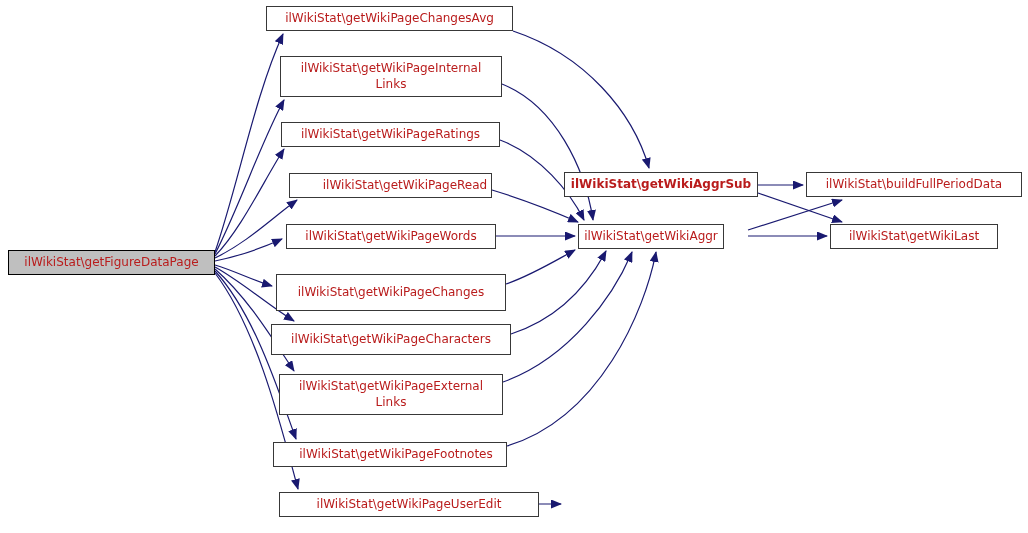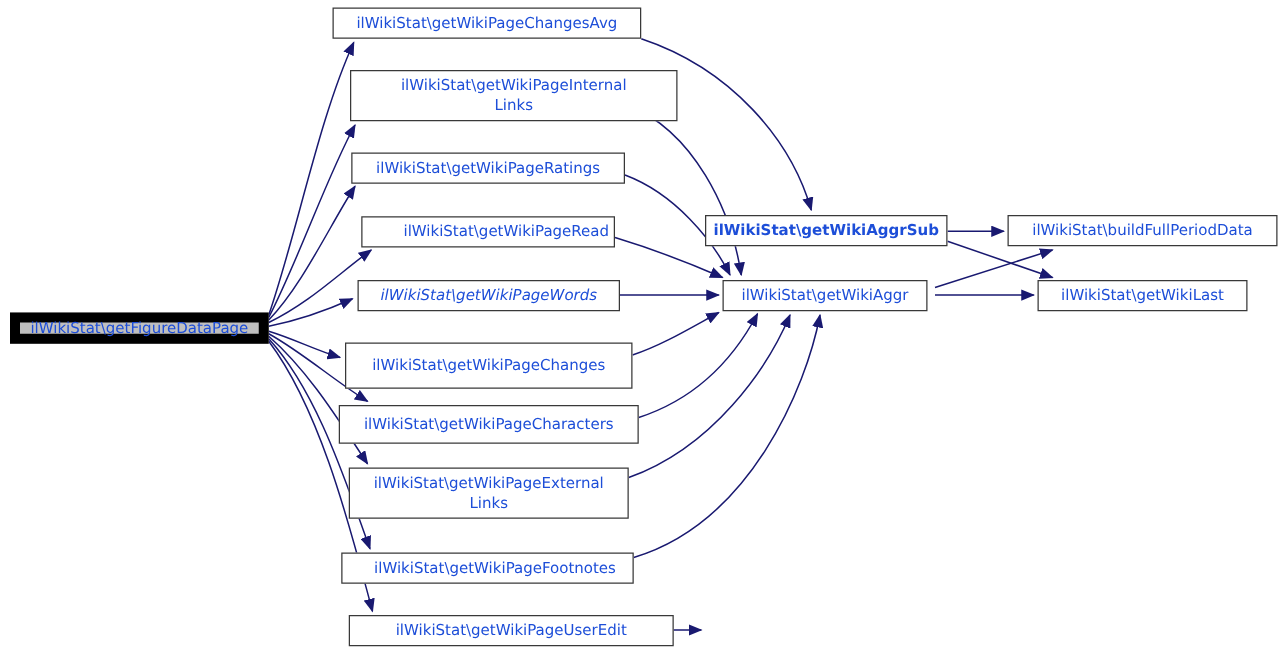--- a/index.html
+++ b/index.html
@@ -10,29 +10,29 @@
     font-family:"DejaVu Sans", sans-serif;
     overflow:hidden;
   }
   #edges{position:absolute;left:0;top:0;width:1028px;height:533px;}
   .node{
     position:absolute;
     display:flex;align-items:center;justify-content:center;
     box-sizing:border-box;
     background:#ffffff;
     border:1px solid #383838;
-    color:#1d4ed8;
+    color:#b91c1c;
     font-size:12px;line-height:1.3;
     text-align:center;
     white-space:pre-line;
     cursor:pointer;
   }
   .node.highlight{
     background:#bfbfbf;
-    border:8px solid #000000;
+    border:1px solid #000000;
     cursor:default;
   }
 </style>
 </head>
 <body>
 
 <div id="canvas">
 
   <svg id="edges" viewBox="0 0 1028 533" xmlns="http://www.w3.org/2000/svg">
     <defs>
@@ -65,42 +65,42 @@
       <path marker-end="url(#arrow)" d="M758,193 L842,222"></path>
       <path marker-end="url(#arrow)" d="M748,230 L842,200"></path>
       <path marker-end="url(#arrow)" d="M748,236 L827,236"></path>
     </g>
   </svg>
 
   <div class="node highlight" style="left:8px;top:250px;width:207px;height:25px;">ilWikiStat\getFigureDataPage</div>
 
   <div class="node" style="left:266px;top:6px;width:247px;height:25px;">ilWikiStat\getWikiPageChangesAvg</div>
 
-  <div class="node" style="left:280px;top:56px;width:262px;height:41px;">ilWikiStat\getWikiPageInternal
+  <div class="node" style="left:280px;top:56px;width:222px;height:41px;">ilWikiStat\getWikiPageInternal
 Links</div>
 
   <div class="node" style="left:281px;top:122px;width:219px;height:25px;">ilWikiStat\getWikiPageRatings</div>
 
   <div class="node" style="left:289px;top:173px;width:203px;height:25px;padding-left:29px;">ilWikiStat\getWikiPageRead</div>
 
-  <div class="node" style="left:286px;top:224px;width:210px;height:25px;font-style:italic;">ilWikiStat\getWikiPageWords</div>
+  <div class="node" style="left:286px;top:224px;width:210px;height:25px;">ilWikiStat\getWikiPageWords</div>
 
   <div class="node" style="left:276px;top:274px;width:230px;height:37px;">ilWikiStat\getWikiPageChanges</div>
 
   <div class="node" style="left:271px;top:324px;width:240px;height:31px;">ilWikiStat\getWikiPageCharacters</div>
 
   <div class="node" style="left:279px;top:374px;width:224px;height:41px;">ilWikiStat\getWikiPageExternal
 Links</div>
 
   <div class="node" style="left:273px;top:442px;width:234px;height:25px;padding-left:12px;">ilWikiStat\getWikiPageFootnotes</div>
 
   <div class="node" style="left:279px;top:492px;width:260px;height:25px;">ilWikiStat\getWikiPageUserEdit</div>
 
   <div class="node" style="left:564px;top:172px;width:194px;height:25px;font-weight:bold;">ilWikiStat\getWikiAggrSub</div>
 
-  <div class="node" style="left:578px;top:224px;width:164px;height:25px;">ilWikiStat\getWikiAggr</div>
+  <div class="node" style="left:578px;top:224px;width:146px;height:25px;">ilWikiStat\getWikiAggr</div>
 
   <div class="node" style="left:806px;top:172px;width:216px;height:25px;">ilWikiStat\buildFullPeriodData</div>
 
   <div class="node" style="left:830px;top:224px;width:168px;height:25px;">ilWikiStat\getWikiLast</div>
 
 
 </div>
 
 </body></html>

